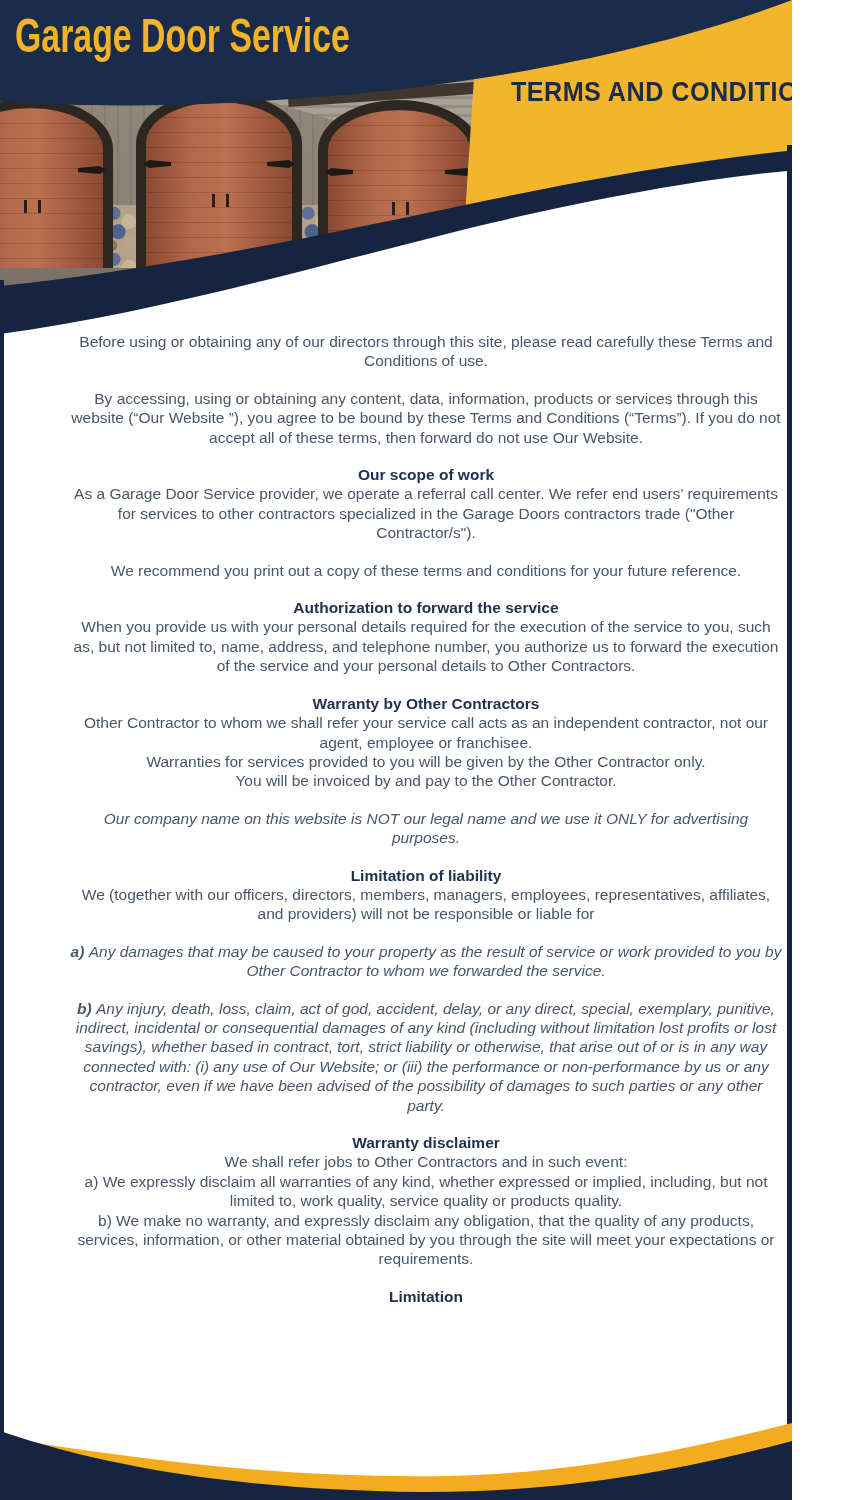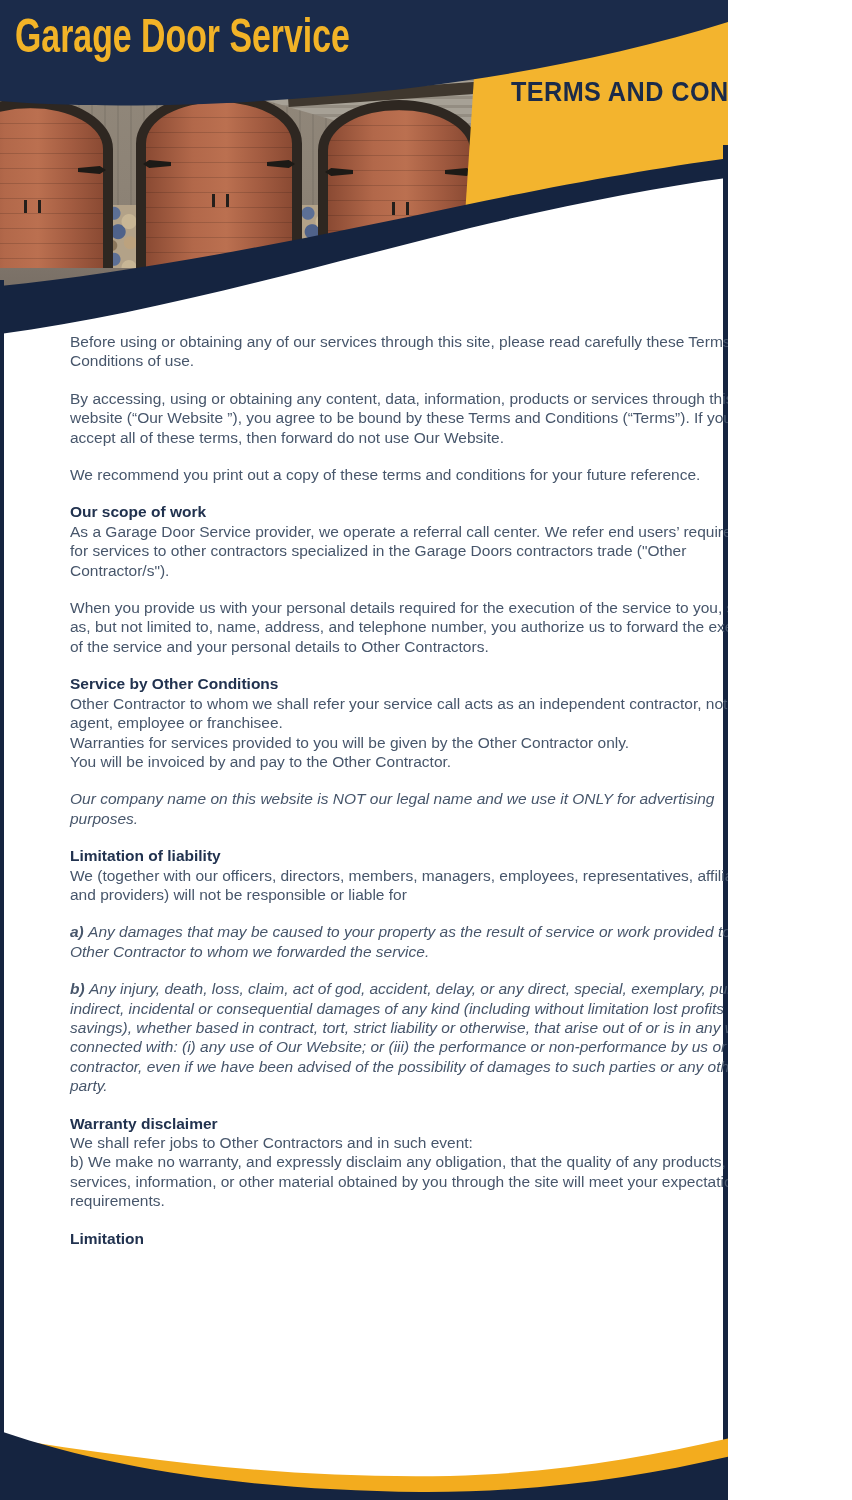--- a/index.html
+++ b/index.html
@@ -1,18 +1,18 @@
 <!DOCTYPE html>
 <html><head>
 <meta charset="utf-8">
 <style>
   html,body{margin:0;padding:0;background:#ffffff;}
   .page{
-    position:relative;width:728px;height:1500px;overflow:hidden;
-    background:#ffffff;font-family:"Liberation Sans",sans-serif;
+    position:relative;width:792px;height:1500px;overflow:hidden;
+    background:#ffffff;font-family:"Liberation Sans",sans-serif;text-align:center;
   }
   
   .header{position:absolute;top:0;left:0;width:852px;height:340px;z-index:2;}
   .photo{position:absolute;inset:0;overflow:hidden;
     background:
       repeating-linear-gradient(90deg, rgba(0,0,0,.07) 0 2px, rgba(255,255,255,0) 2px 13px),
       linear-gradient(180deg,#938a7d 0%,#8d8376 55%,#857b6e 100%);
   }
   .roof{position:absolute;left:255px;top:0;width:240px;height:135px;
     background:repeating-linear-gradient(180deg,#a7a196 0 6px,#948d82 6px 9px);
@@ -123,51 +123,53 @@
 
     <div class="logo">Garage Door Service</div>
     <div class="banner-title">TERMS AND CONDITIONS</div>
   </div>
 
   <div class="edge edge-left"></div>
   <div class="edge edge-right"></div>
 
   <div class="content" id="sections">
       <div class="section">
-        <p>Before using or obtaining any of our services through this site, please read carefully these Terms and Conditions of use.</p>
+        <p>Before using or obtaining any of our directors through this site, please read carefully these Terms and Conditions of use.</p>
       </div>
       <div class="section">
         <p>By accessing, using or obtaining any content, data, information, products or services through this website (“Our Website ”), you agree to be bound by these Terms and Conditions (“Terms”). If you do not accept all of these terms, then forward do not use Our Website.</p>
-      </div>
-      <div class="section">
-        <p>We recommend you print out a copy of these terms and conditions for your future reference.</p>
       </div>
       <div class="section">
         <h3>Our scope of work</h3>
         <p>As a Garage Door Service provider, we operate a referral call center. We refer end users’ requirements for services to other contractors specialized in the Garage Doors contractors trade ("Other Contractor/s").</p>
       </div>
       <div class="section">
+        <p>We recommend you print out a copy of these terms and conditions for your future reference.</p>
+      </div>
+      <div class="section">
+        <h3>Authorization to forward the service</h3>
         <p>When you provide us with your personal details required for the execution of the service to you, such as, but not limited to, name, address, and telephone number, you authorize us to forward the execution of the service and your personal details to Other Contractors.</p>
       </div>
       <div class="section">
-        <h3>Service by Other Conditions</h3>
+        <h3>Warranty by Other Contractors</h3>
         <p>Other Contractor to whom we shall refer your service call acts as an independent contractor, not our agent, employee or franchisee.</p>
         <p>Warranties for services provided to you will be given by the Other Contractor only.</p>
         <p>You will be invoiced by and pay to the Other Contractor.</p>
         <p class="gap">Our company name on this website is NOT our legal name and we use it ONLY for advertising purposes.</p>
       </div>
       <div class="section">
         <h3>Limitation of liability</h3>
         <p>We (together with our officers, directors, members, managers, employees, representatives, affiliates, and providers) will not be responsible or liable for</p>
         <p class="gap"><b>a) </b>Any damages that may be caused to your property as the result of service or work provided to you by Other Contractor to whom we forwarded the service.</p>
         <p class="gap"><b>b) </b>Any injury, death, loss, claim, act of god, accident, delay, or any direct, special, exemplary, punitive, indirect, incidental or consequential damages of any kind (including without limitation lost profits or lost savings), whether based in contract, tort, strict liability or otherwise, that arise out of or is in any way connected with: (i) any use of Our Website; or (iii) the performance or non-performance by us or any contractor, even if we have been advised of the possibility of damages to such parties or any other party.</p>
       </div>
       <div class="section">
         <h3>Warranty disclaimer</h3>
         <p>We shall refer jobs to Other Contractors and in such event:</p>
+        <p>a) We expressly disclaim all warranties of any kind, whether expressed or implied, including, but not limited to, work quality, service quality or products quality.</p>
         <p>b) We make no warranty, and expressly disclaim any obligation, that the quality of any products, services, information, or other material obtained by you through the site will meet your expectations or requirements.</p>
       </div>
       <div class="section">
         <h3>Limitation</h3>
       </div>
     </div>
 
   <div class="footer">
     <svg width="852" height="110" viewBox="0 0 852 110" preserveAspectRatio="none">
       <path d="M0,47 C150,72 300,89 450,86 C610,82 740,46 852,18 V110 H0 Z" fill="#f3ac1e"></path>

